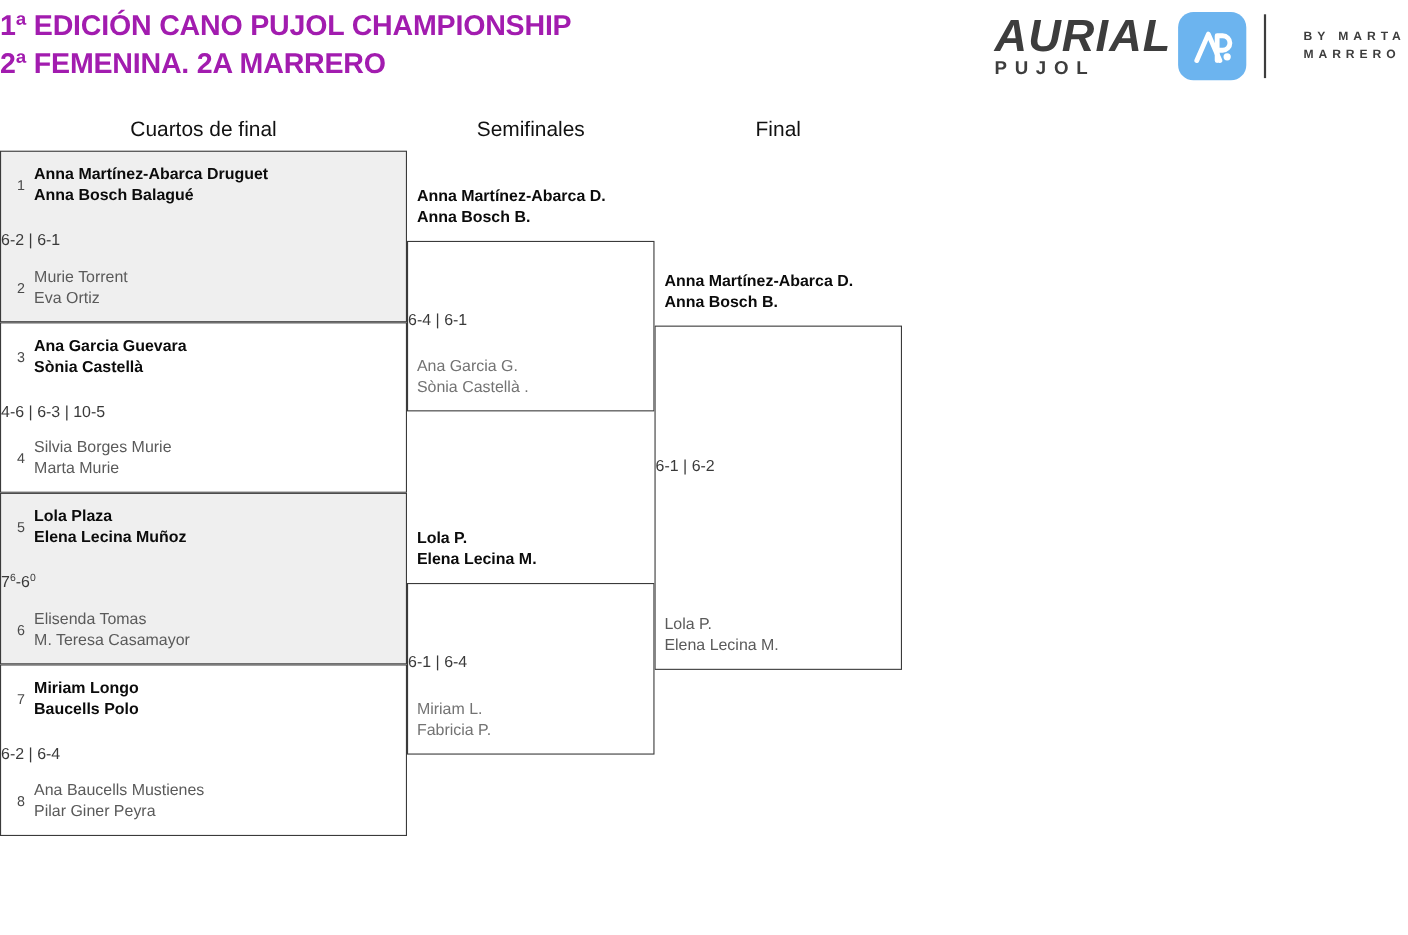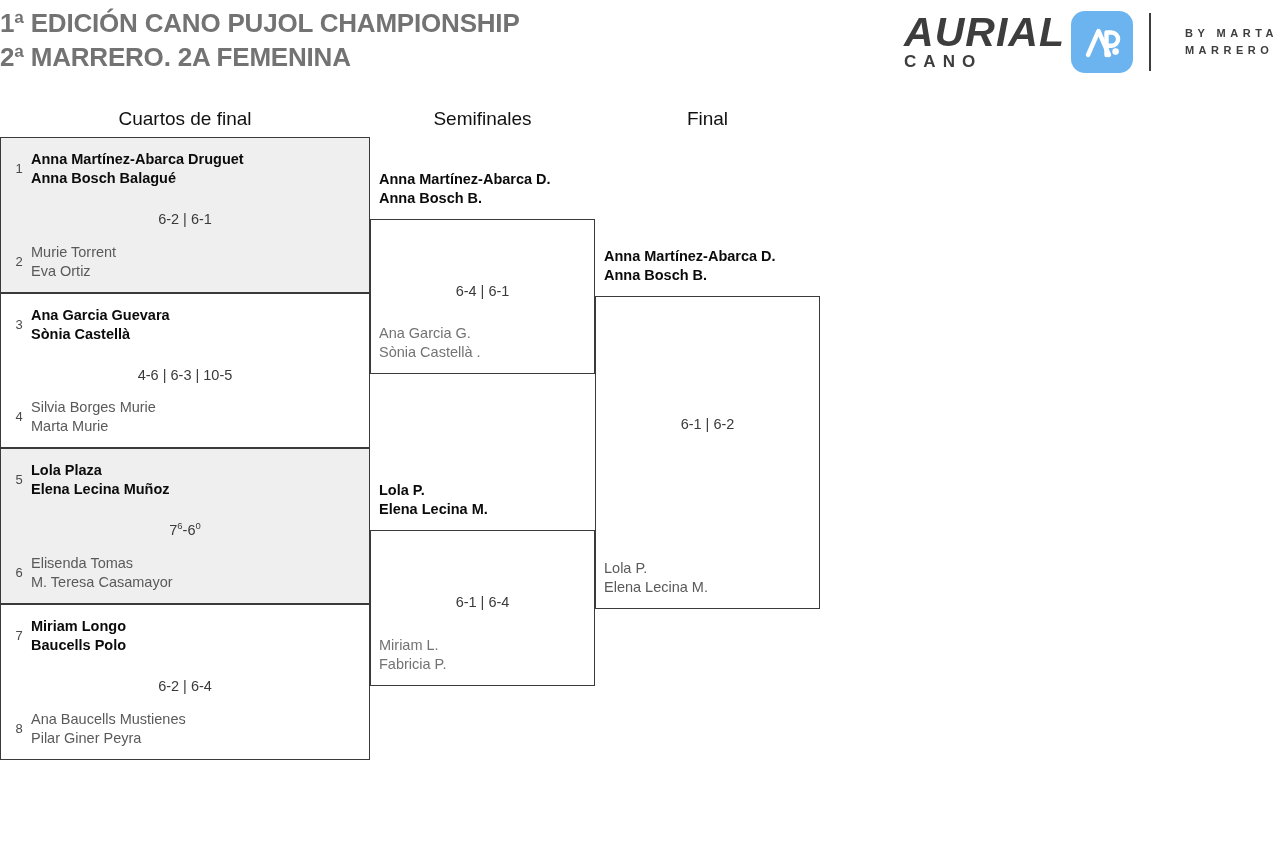--- a/index.html
+++ b/index.html
@@ -25,21 +25,21 @@
   #title-block {
     position: absolute;
     left: 0; top: 6px;
   }
   .title-line {
     font-size: 26px;
     font-weight: 700;
     letter-spacing: -0.2px;
     line-height: 34px;
     white-space: nowrap;
-    color: #737373;
+    color: #a21caf;
   }
 
   
   #logo {
     position: absolute;
     right: 2px; top: 10px;
     height: 64px;
     display: flex;
     align-items: center;
   }
@@ -154,21 +154,21 @@
     color: #5a5a5a;
     white-space: nowrap;
   }
   .players.winner {
     color: #0b0b0b;
     font-weight: 700;
   }
   .score {
     position: absolute;
     left: 0; right: 0;
-    text-align: center;
+    text-align: left;
     font-size: 14.5px;
     color: #3a3a3a;
     line-height: 18px;
   }
   .qf-match .score { top: 72px; }
   .score sup {
     font-size: 9.5px;
     vertical-align: super;
     line-height: 0;
   }
@@ -226,27 +226,27 @@
 
   .pline { display: block; }
 </style>
 </head>
 <body>
 
 <div id="header">
 
   <div id="title-block">
     <div class="title-line">1ª EDICIÓN CANO PUJOL CHAMPIONSHIP</div>
-    <div class="title-line">2ª MARRERO. 2A FEMENINA</div>
+    <div class="title-line">2ª FEMENINA. 2A MARRERO</div>
   </div>
 
   <div id="logo">
     <div id="logo-wordmark">
       <div id="logo-aurial">AURIAL</div>
-      <div id="logo-padel">CANO</div>
+      <div id="logo-padel">PUJOL</div>
     </div>
     <div id="logo-mark">
       <svg width="44" height="44" viewBox="0 0 44 44" aria-hidden="true">
         <path d="M8 35 L18.5 11 L29 35" fill="none" stroke="#ffffff" stroke-width="4.4" stroke-linecap="round" stroke-linejoin="round"></path>
         <path d="M26.5 35 L26.5 12.5 L31.5 12.5 A6.6 6.6 0 0 1 31.5 25.7 L27.5 25.7" fill="none" stroke="#ffffff" stroke-width="4.4" stroke-linecap="round" stroke-linejoin="round"></path>
         <circle cx="35.6" cy="31.6" r="3.3" fill="#ffffff"></circle>
       </svg>
     </div>
     <div id="logo-divider"></div>
     <div id="logo-by">

